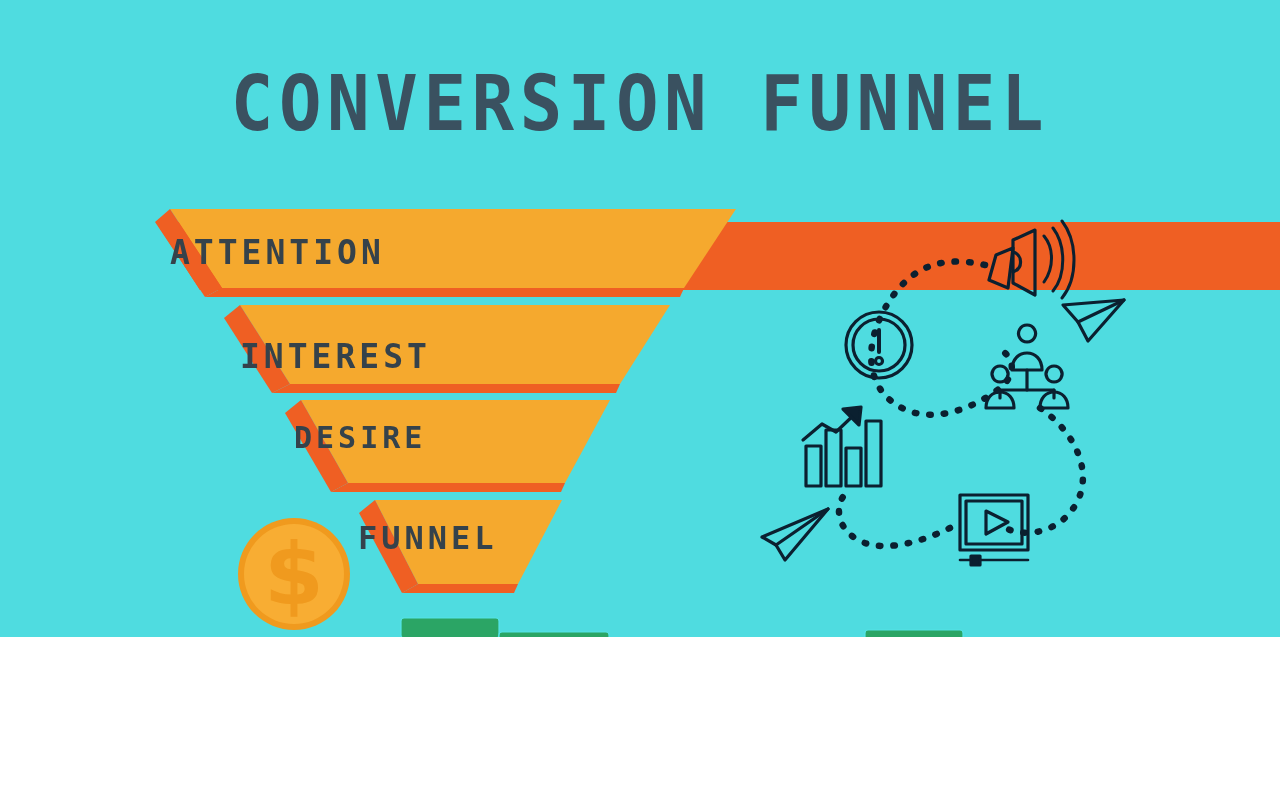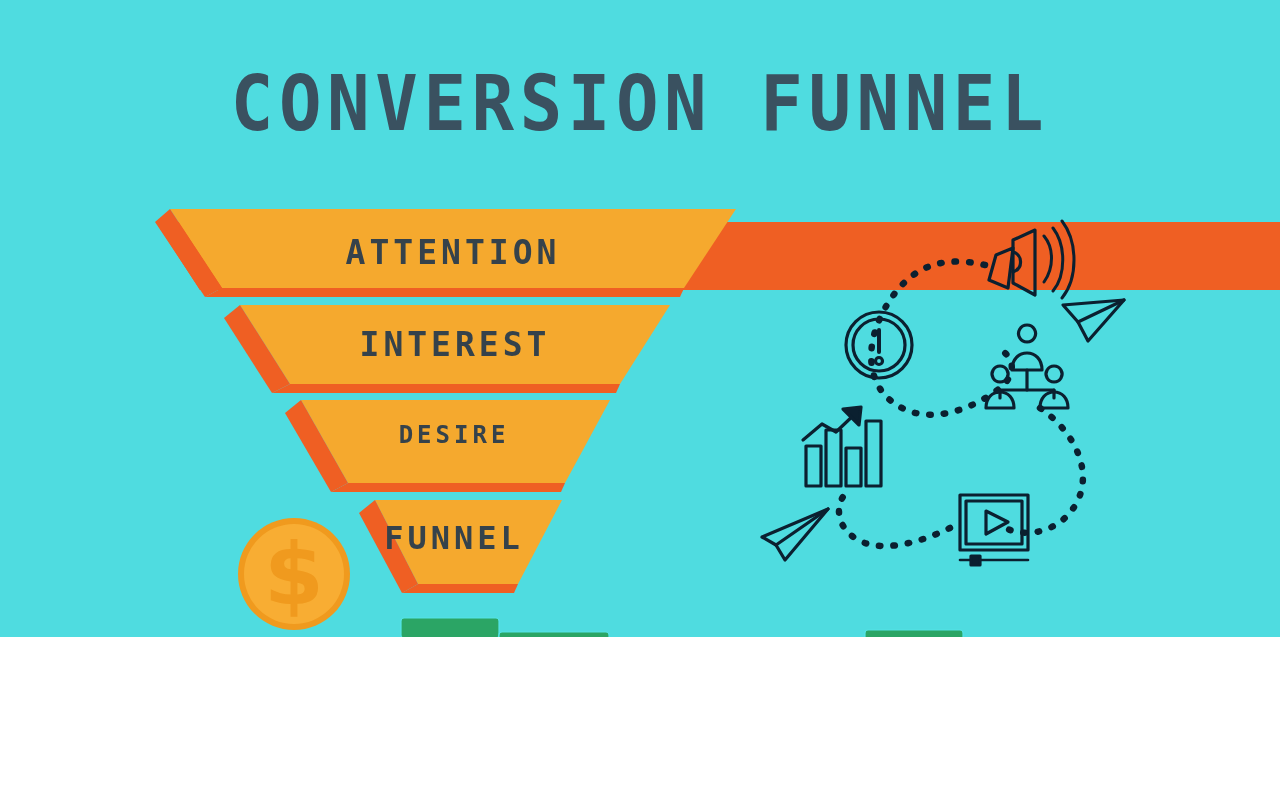--- a/index.html
+++ b/index.html
@@ -47,26 +47,26 @@
     top: 0;
   }
   .funnel-label {
     position: absolute;
     color: #35424B;
     font-family: "DejaVu Sans Mono", monospace;
     font-size: 33px;
     font-weight: bold;
     letter-spacing: 4px;
     white-space: nowrap;
-    text-align: center;
+    text-align: left;
     line-height: 1;
   }
   #funnel-label-0 { left: 170px; top: 236px; width: 566px; }
-  #funnel-label-1 { left: 240px; top: 328px; width: 430px; }
-  #funnel-label-2 { left: 300px; top: 423px; width: 308px; font-size: 24px; }
+  #funnel-label-1 { left: 240px; top: 340px; width: 430px; }
+  #funnel-label-2 { left: 294px; top: 423px; width: 308px; font-size: 30px; }
   #funnel-label-3 { left: 358px; top: 522px; width: 192px; font-size: 32px; }
 </style>
 </head>
 <body>
 
 <div id="stage">
 
   <div id="bg-layer"></div>
 
   <div id="page-title">CONVERSION FUNNEL</div>

